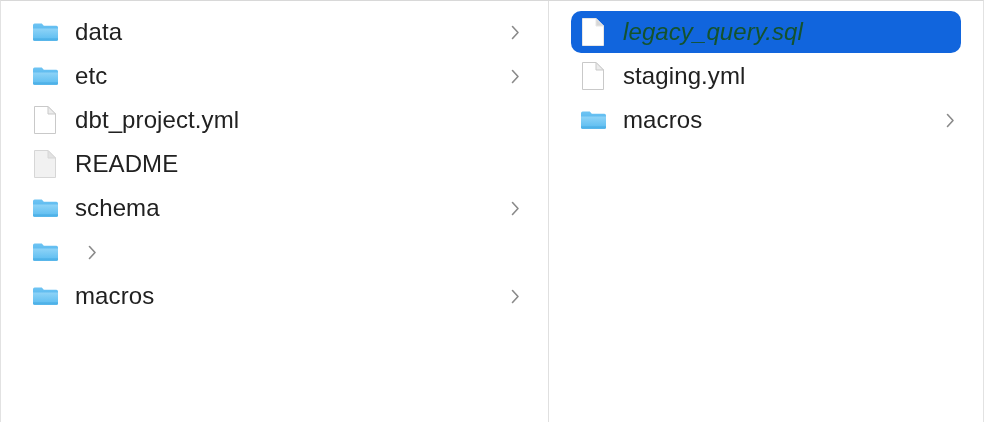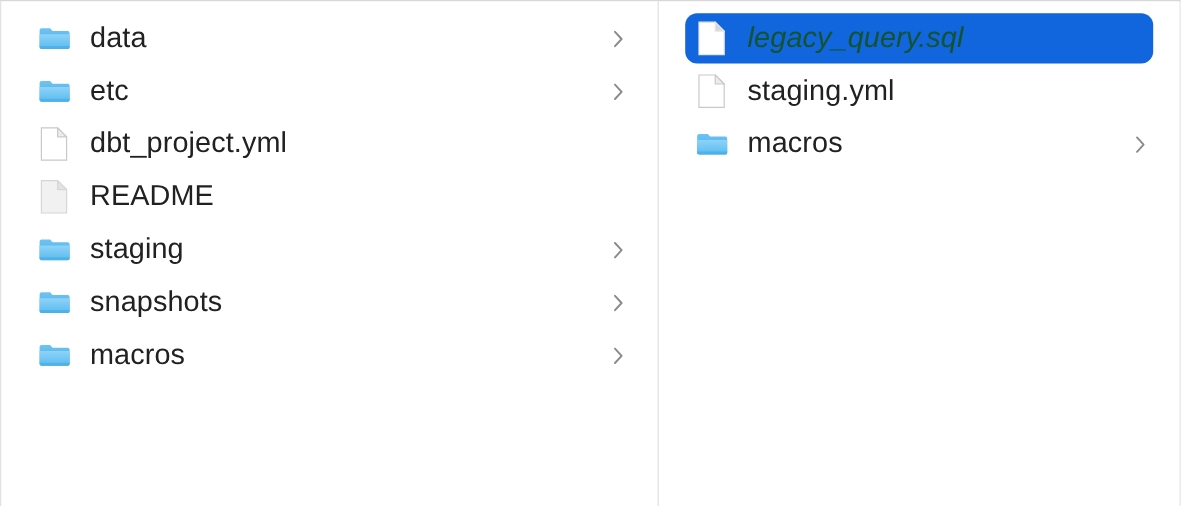--- a/index.html
+++ b/index.html
@@ -218,42 +218,41 @@
       <div class="row has-children">
         <div class="pill"></div>
         <div class="row-inner">
           <span class="icon">
             <svg width="27" height="21" viewBox="0 0 27 21">
                 <path d="M1 3.2a1.6 1.6 0 0 1 1.6-1.6h7.2l2 2.2h12.6A1.6 1.6 0 0 1 26 5.4V17a1.6 1.6 0 0 1-1.6 1.6H2.6A1.6 1.6 0 0 1 1 17z" fill="url(#fg1)"></path>
                 <path d="M1 6.6h25v10.6a1.6 1.6 0 0 1-1.6 1.6H2.6A1.6 1.6 0 0 1 1 17z" fill="url(#fg2)"></path>
                 <path d="M1 16.3h25v.9a1.6 1.6 0 0 1-1.6 1.6H2.6A1.6 1.6 0 0 1 1 17z" fill="#41a8e0" opacity="0.55"></path>
               </svg>
           </span>
-          <span class="label">staging</span>
-          <span class="chevron">
-            <svg width="9" height="15" viewBox="0 0 9 15">
-                <path class="chev-stroke" d="M1.5 1.5 L7 7.5 L1.5 13.5" fill="none" stroke-width="1.6" stroke-linecap="round" stroke-linejoin="round"></path>
-              </svg>
-          </span>
-        </div>
-      </div>
-
-
-
-      <div class="row has-children">
-        <div class="pill"></div>
-        <div class="row-inner">
-          <span class="icon">
-            <svg width="27" height="21" viewBox="0 0 27 21">
-                <path d="M1 3.2a1.6 1.6 0 0 1 1.6-1.6h7.2l2 2.2h12.6A1.6 1.6 0 0 1 26 5.4V17a1.6 1.6 0 0 1-1.6 1.6H2.6A1.6 1.6 0 0 1 1 17z" fill="url(#fg1)"></path>
-                <path d="M1 6.6h25v10.6a1.6 1.6 0 0 1-1.6 1.6H2.6A1.6 1.6 0 0 1 1 17z" fill="url(#fg2)"></path>
-                <path d="M1 16.3h25v.9a1.6 1.6 0 0 1-1.6 1.6H2.6A1.6 1.6 0 0 1 1 17z" fill="#41a8e0" opacity="0.55"></path>
-              </svg>
-          </span>
-          <span class="label">snapshots</span>
+          <span class="label">schema</span>
+          <span class="chevron">
+            <svg width="9" height="15" viewBox="0 0 9 15">
+                <path class="chev-stroke" d="M1.5 1.5 L7 7.5 L1.5 13.5" fill="none" stroke-width="1.6" stroke-linecap="round" stroke-linejoin="round"></path>
+              </svg>
+          </span>
+        </div>
+      </div>
+
+
+
+      <div class="row has-children">
+        <div class="pill"></div>
+        <div class="row-inner">
+          <span class="icon">
+            <svg width="27" height="21" viewBox="0 0 27 21">
+                <path d="M1 3.2a1.6 1.6 0 0 1 1.6-1.6h7.2l2 2.2h12.6A1.6 1.6 0 0 1 26 5.4V17a1.6 1.6 0 0 1-1.6 1.6H2.6A1.6 1.6 0 0 1 1 17z" fill="url(#fg1)"></path>
+                <path d="M1 6.6h25v10.6a1.6 1.6 0 0 1-1.6 1.6H2.6A1.6 1.6 0 0 1 1 17z" fill="url(#fg2)"></path>
+                <path d="M1 16.3h25v.9a1.6 1.6 0 0 1-1.6 1.6H2.6A1.6 1.6 0 0 1 1 17z" fill="#41a8e0" opacity="0.55"></path>
+              </svg>
+          </span>
           <span class="chevron">
             <svg width="9" height="15" viewBox="0 0 9 15">
                 <path class="chev-stroke" d="M1.5 1.5 L7 7.5 L1.5 13.5" fill="none" stroke-width="1.6" stroke-linecap="round" stroke-linejoin="round"></path>
               </svg>
           </span>
         </div>
       </div>
 
       <div class="row has-children">
         <div class="pill"></div>

